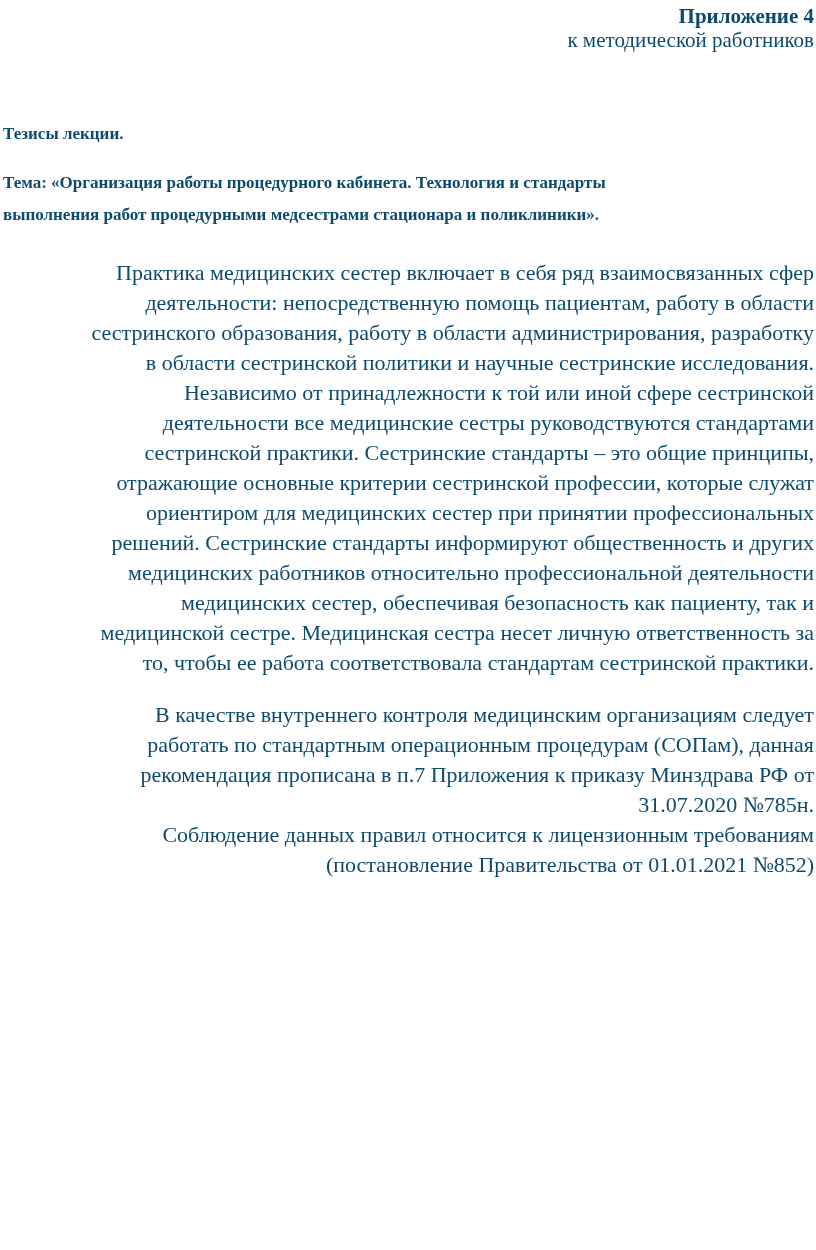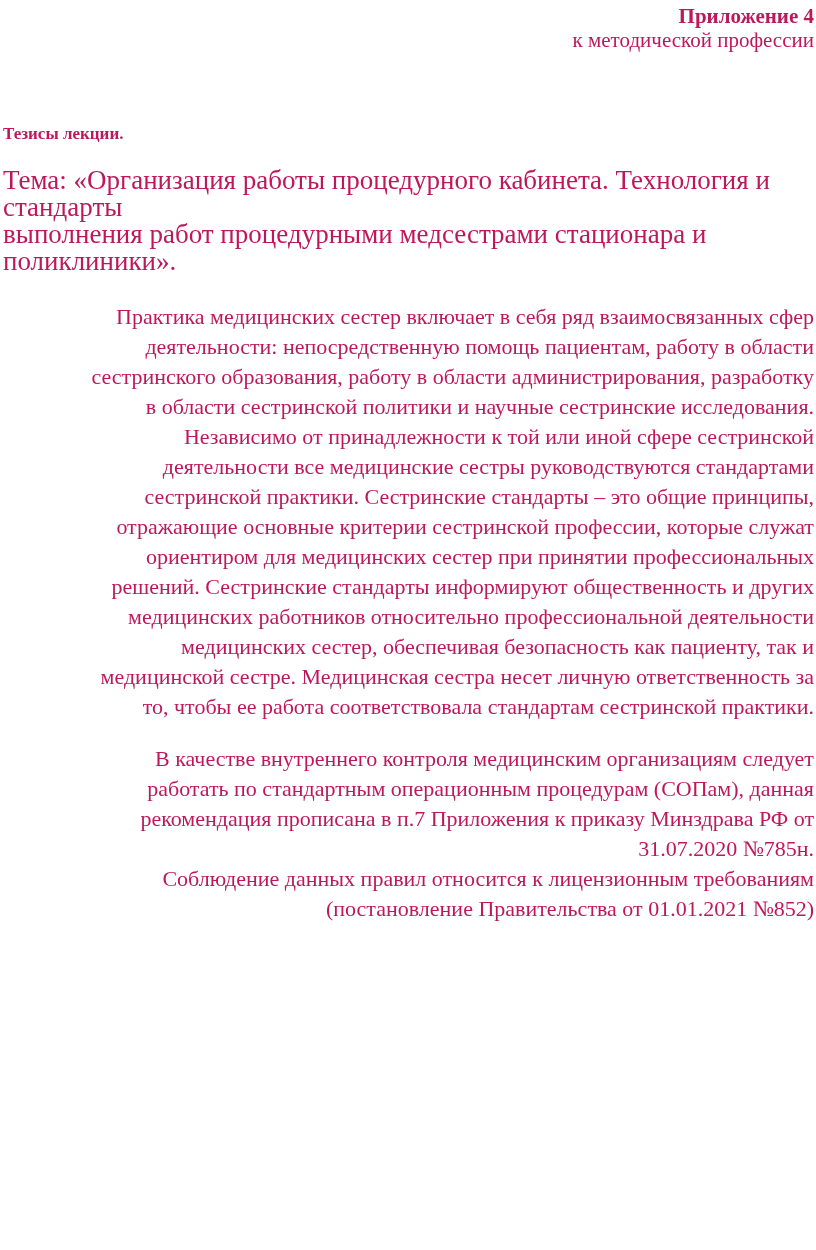--- a/index.html
+++ b/index.html
@@ -6,44 +6,44 @@
     margin: 0;
     padding: 0;
     background: #ffffff;
   }
   .page {
     position: relative;
     width: 816px;
     height: 1250px;
     box-sizing: border-box;
     background: #ffffff;
-    color: #be185d;
+    color: #0c4a6e;
     font-family: "Liberation Serif", "DejaVu Serif", serif;
     padding: 4px 2px 0 3px;
     overflow: hidden;
   }
   .doc-header {
     text-align: right;
     font-size: 21px;
     line-height: 24px;
   }
   .doc-header .appendix {
     font-weight: bold;
   }
   .thesis {
     margin: 70px 0 0 0;
     font-size: 17px;
     line-height: 24px;
     font-weight: bold;
   }
   .topic {
     margin: 21px 0 0 0;
-    font-size: 27px;
-    line-height: 27px;
-    font-weight: normal;
+    font-size: 17px;
+    line-height: 32px;
+    font-weight: bold;
     white-space: pre-line;
   }
   .para {
     margin: 0;
     font-size: 22px;
     line-height: 30px;
     white-space: pre-line;
     text-align: right;
   }
   .para-first {
@@ -53,21 +53,21 @@
     margin-top: 22px;
   }
 </style>
 </head>
 <body>
 
 <div class="page">
 
   <div class="doc-header">
     <div class="appendix">Приложение 4</div>
-    <div class="appendix-subtitle">к методической профессии</div>
+    <div class="appendix-subtitle">к методической работников</div>
   </div>
 
   <h1 class="thesis">Тезисы лекции.</h1>
 
   <h2 class="topic">Тема: «Организация работы процедурного кабинета. Технология и стандарты
 выполнения работ процедурными медсестрами стационара и поликлиники».</h2>
 
   <p class="para para-first">Практика медицинских сестер включает в себя ряд взаимосвязанных сфер
 деятельности: непосредственную помощь пациентам, работу в области
 сестринского образования, работу в области администрирования, разработку

